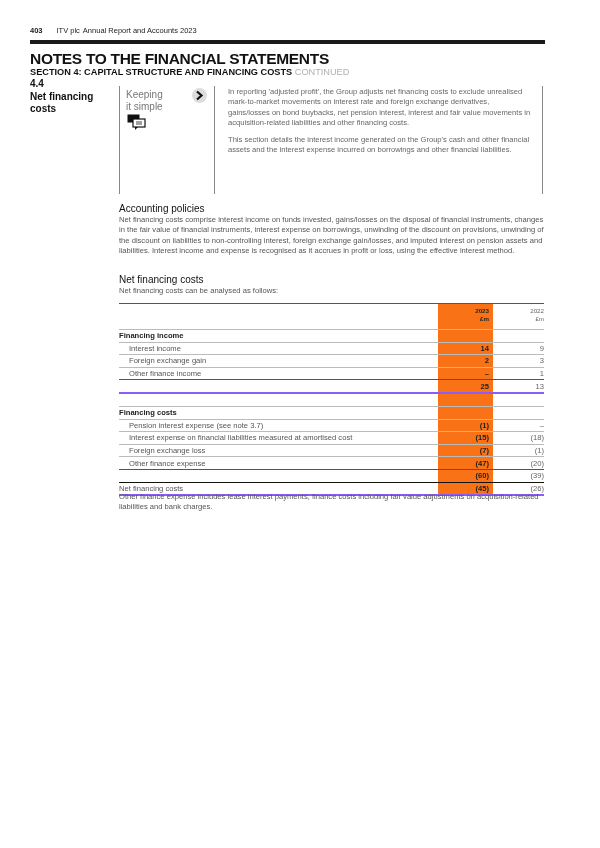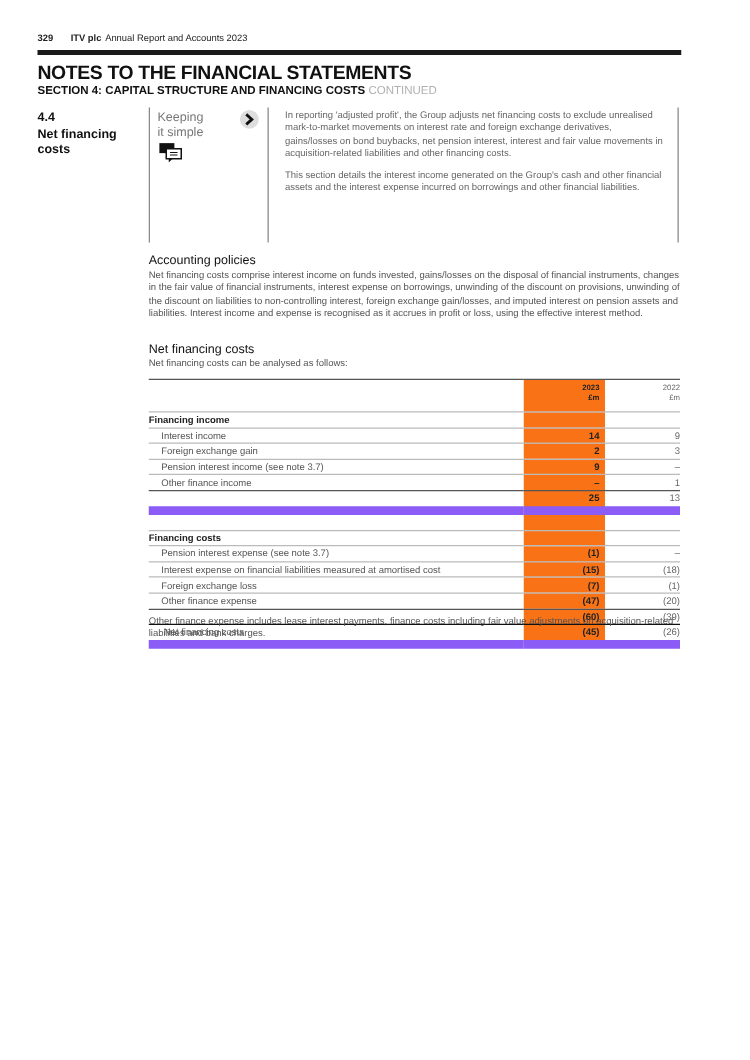--- a/index.html
+++ b/index.html
@@ -1,52 +1,52 @@
 <!DOCTYPE html>
 <html><head>
 <meta charset="utf-8">
 <style>
   html, body { margin:0; padding:0; background:#fff; }
   body { width:600px; height:848px; position:relative; font-family:"Liberation Sans", sans-serif; color:#4a4a4a; overflow:hidden; }
   .abs { position:absolute; }
   .hdr { left:30px; top:26px; font-size:7.5px; color:#222; white-space:nowrap; }
   .hdr .pg { font-weight:bold; margin-right:14px; }
-  .hdr .brand { font-weight:bold; margin-right:3px; }
+  .hdr .brand { font-weight:normal; margin-right:3px; }
   .topbar { left:30px; top:40px; width:515px; height:4px; background:#1a1a1a; }
   .title { left:30px; top:50px; font-size:15.5px; font-weight:900; color:#111; letter-spacing:-0.3px; font-family:"Liberation Sans", sans-serif; }
   .subtitle { left:30px; top:67px; font-size:9.2px; font-weight:bold; color:#111;text-align:right; }
   .subtitle .cont { color:#b0b0b0; font-weight:normal; }
-  .notenum { left:30px; top:89px; font-size:10px; font-weight:bold; color:#111; line-height:12.5px; }
+  .notenum { left:30px; top:78px; font-size:10px; font-weight:bold; color:#111; line-height:12.5px; }
   .vline { width:1px; background:#888; }
   .ks { left:126px; top:89px; font-size:10px; color:#777; line-height:11.5px; }
   .arrow-ic { left:192px; top:88px; width:15px; height:15px; border-radius:50%; background:#ddd; }
   .chat-ic { left:127px; top:114px; }
   .intro { left:228px; top:87px; width:305px; font-size:7.6px; line-height:10.4px; color:#666; }
   .intro p { margin:0 0 6px 0; }
   .h2 { font-size:10px; font-weight:normal; color:#111; }
   .body { font-size:7.6px; line-height:10.4px; color:#555; }
   table { border-collapse:collapse; font-size:7.6px; color:#555; }
   td { padding:0; height:11.6px; }
   .tbl { left:119px; top:303px; width:425px; }
   .c-lbl { width:319px; }
   .c-23 { width:51px; text-align:right; background:#f97316; font-weight:bold; color:#222; padding-right:4px; }
   .c-22 { width:51px; text-align:right; color:#666; }
   .ind { padding-left:10px; }
   .sec { font-weight:bold; color:#222; }
   .bt-l { border-top:1px solid #bbb; }
   .bt-d { border-top:1.5px solid #555; }
   .bt-k { border-top:1px solid #111; }
-  .bb-d { border-bottom:7px solid #8b5cf6;padding-left:12px; }
+  .bb-d { border-bottom:2px solid #8b5cf6; }
   .hd td { height:22px; vertical-align:top; padding-top:3px; font-size:6.2px; line-height:7.5px; }
 </style>
 </head>
 <body>
 
 <div class="abs hdr">
-  <span class="pg">329</span><span class="brand">ITV plc</span><span>Annual Report and Accounts 2023</span>
+  <span class="pg">403</span><span class="brand">ITV plc</span><span>Annual Report and Accounts 2023</span>
 </div>
 <div class="abs topbar"></div>
 
 <div class="abs title">NOTES TO THE FINANCIAL STATEMENTS</div>
 <div class="abs subtitle"><span>SECTION 4: CAPITAL STRUCTURE AND FINANCING COSTS</span> <span class="cont">CONTINUED</span></div>
 
 <div class="abs notenum">
   <div>4.4</div>
   <div>Net financing</div>
   <div>costs</div>
@@ -108,25 +108,20 @@
         <td class="ind bt-l">Interest income</td>
         <td class="c-23 bt-l">14</td>
         <td class="c-22 bt-l">9</td>
       </tr>
   <tr>
         <td class="ind bt-l">Foreign exchange gain</td>
         <td class="c-23 bt-l">2</td>
         <td class="c-22 bt-l">3</td>
       </tr>
   <tr>
-        <td class="ind bt-l">Pension interest income (see note 3.7)</td>
-        <td class="c-23 bt-l">9</td>
-        <td class="c-22 bt-l">–</td>
-      </tr>
-  <tr>
         <td class="ind bt-l">Other finance income</td>
         <td class="c-23 bt-l">–</td>
         <td class="c-22 bt-l">1</td>
       </tr>
   <tr>
         <td class="bt-d bb-d"></td>
         <td class="c-23 bt-d bb-d">25</td>
         <td class="c-22 bt-d bb-d">13</td>
       </tr>
   <tr>

